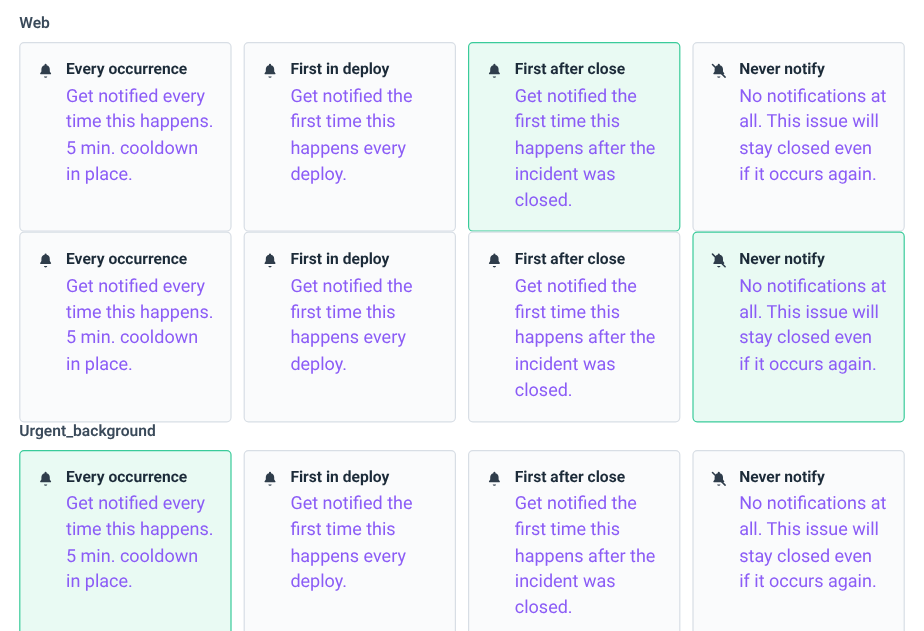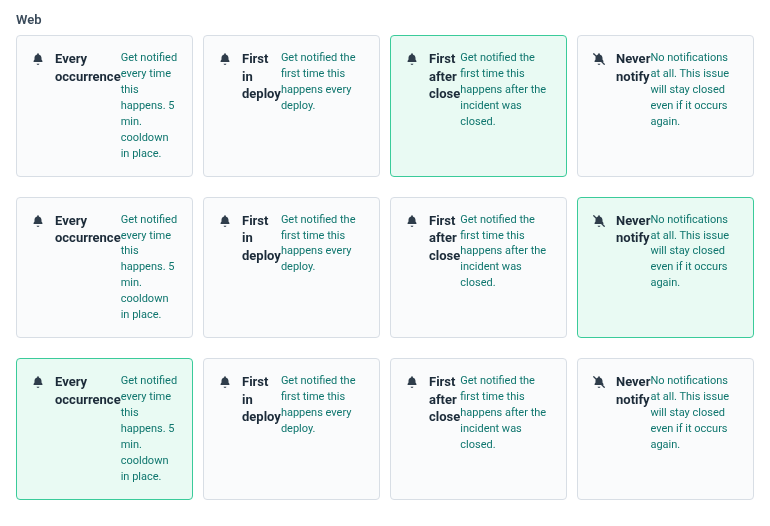--- a/index.html
+++ b/index.html
@@ -8,21 +8,20 @@
       padding: 0;
     }
     body {
       font-family: -apple-system, BlinkMacSystemFont, "Segoe UI", Roboto, Helvetica, Arial, sans-serif;
       background: #ffffff;
       padding: 12px 16px;
       color: #1c2b39;
       width: 770px;
     }
     .section {
-      margin-bottom: 20px;
     }
     .section-title {
       font-size: 13px;
       font-weight: 600;
       color: #3a4a5a;
       margin-bottom: 8px;
     }
     .card-row {
       display: grid;
       grid-template-columns: repeat(4, 1fr);
@@ -49,32 +48,32 @@
       margin-top: 2px;
       color: #2f3d4b;
     }
     .card .icon svg {
       width: 14px;
       height: 14px;
       display: block;
     }
     .card-text {
       display: flex;
-      flex-direction: row;
+      flex-direction: column;
     }
     .card-title {
       font-size: 13px;
       font-weight: 700;
       color: #1c2b39;
       margin-bottom: 2px;
       line-height: 1.35;
     }
     .card-desc {
-      font-size: 11px;
-      color: #0f766e;
+      font-size: 15px;
+      color: #8b5cf6;
       line-height: 1.45;
     }
   </style>
 </head>
 <body>
 
 <svg width="0" height="0" style="position:absolute">
   <defs>
     <g id="svg-bell">
       <path fill="currentColor" d="M12 2a1.5 1.5 0 0 0-1.5 1.5v.6A6 6 0 0 0 6 10v3l-1.7 2.55A1 1 0 0 0 5.13 17h13.74a1 1 0 0 0 .83-1.55L18 13v-3a6 6 0 0 0-4.5-5.9v-.6A1.5 1.5 0 0 0 12 2zm0 20a2.5 2.5 0 0 0 2.45-2h-4.9A2.5 2.5 0 0 0 12 22z"></path>
@@ -189,20 +188,21 @@
       <div class="card-text">
         <div class="card-title">Never notify</div>
         <div class="card-desc">No notifications at all. This issue will stay closed even if it occurs again.</div>
       </div>
     </div>
 
   </div>
 </div>
 
 <div class="section">
+  <div class="section-title">Urgent_background</div>
   <div class="card-row">
 
     <div class="card selected">
       <span class="icon">
           <svg viewBox="0 0 24 24">
             <use href="#svg-bell"></use>
           </svg>
         </span>
       <div class="card-text">
         <div class="card-title">Every occurrence</div>

